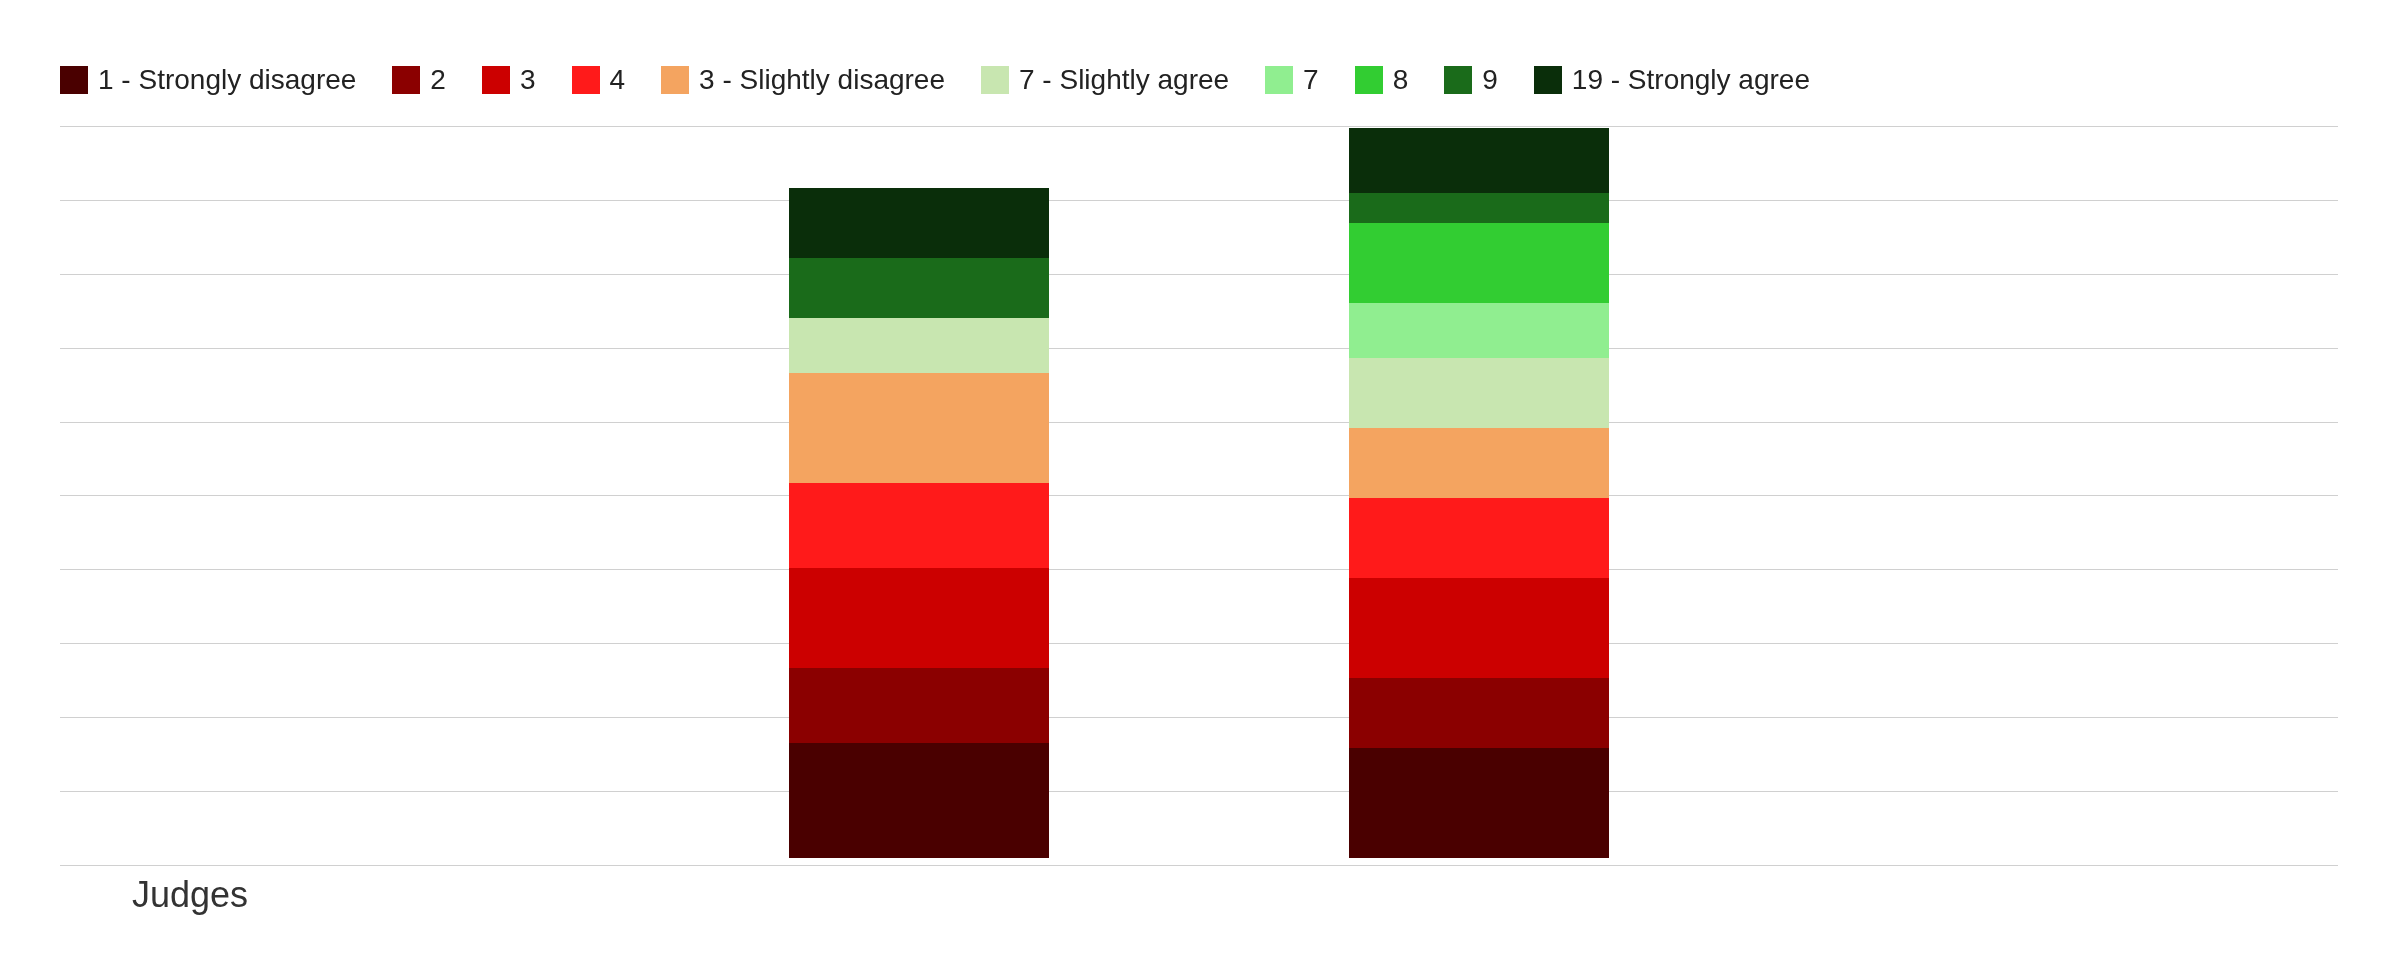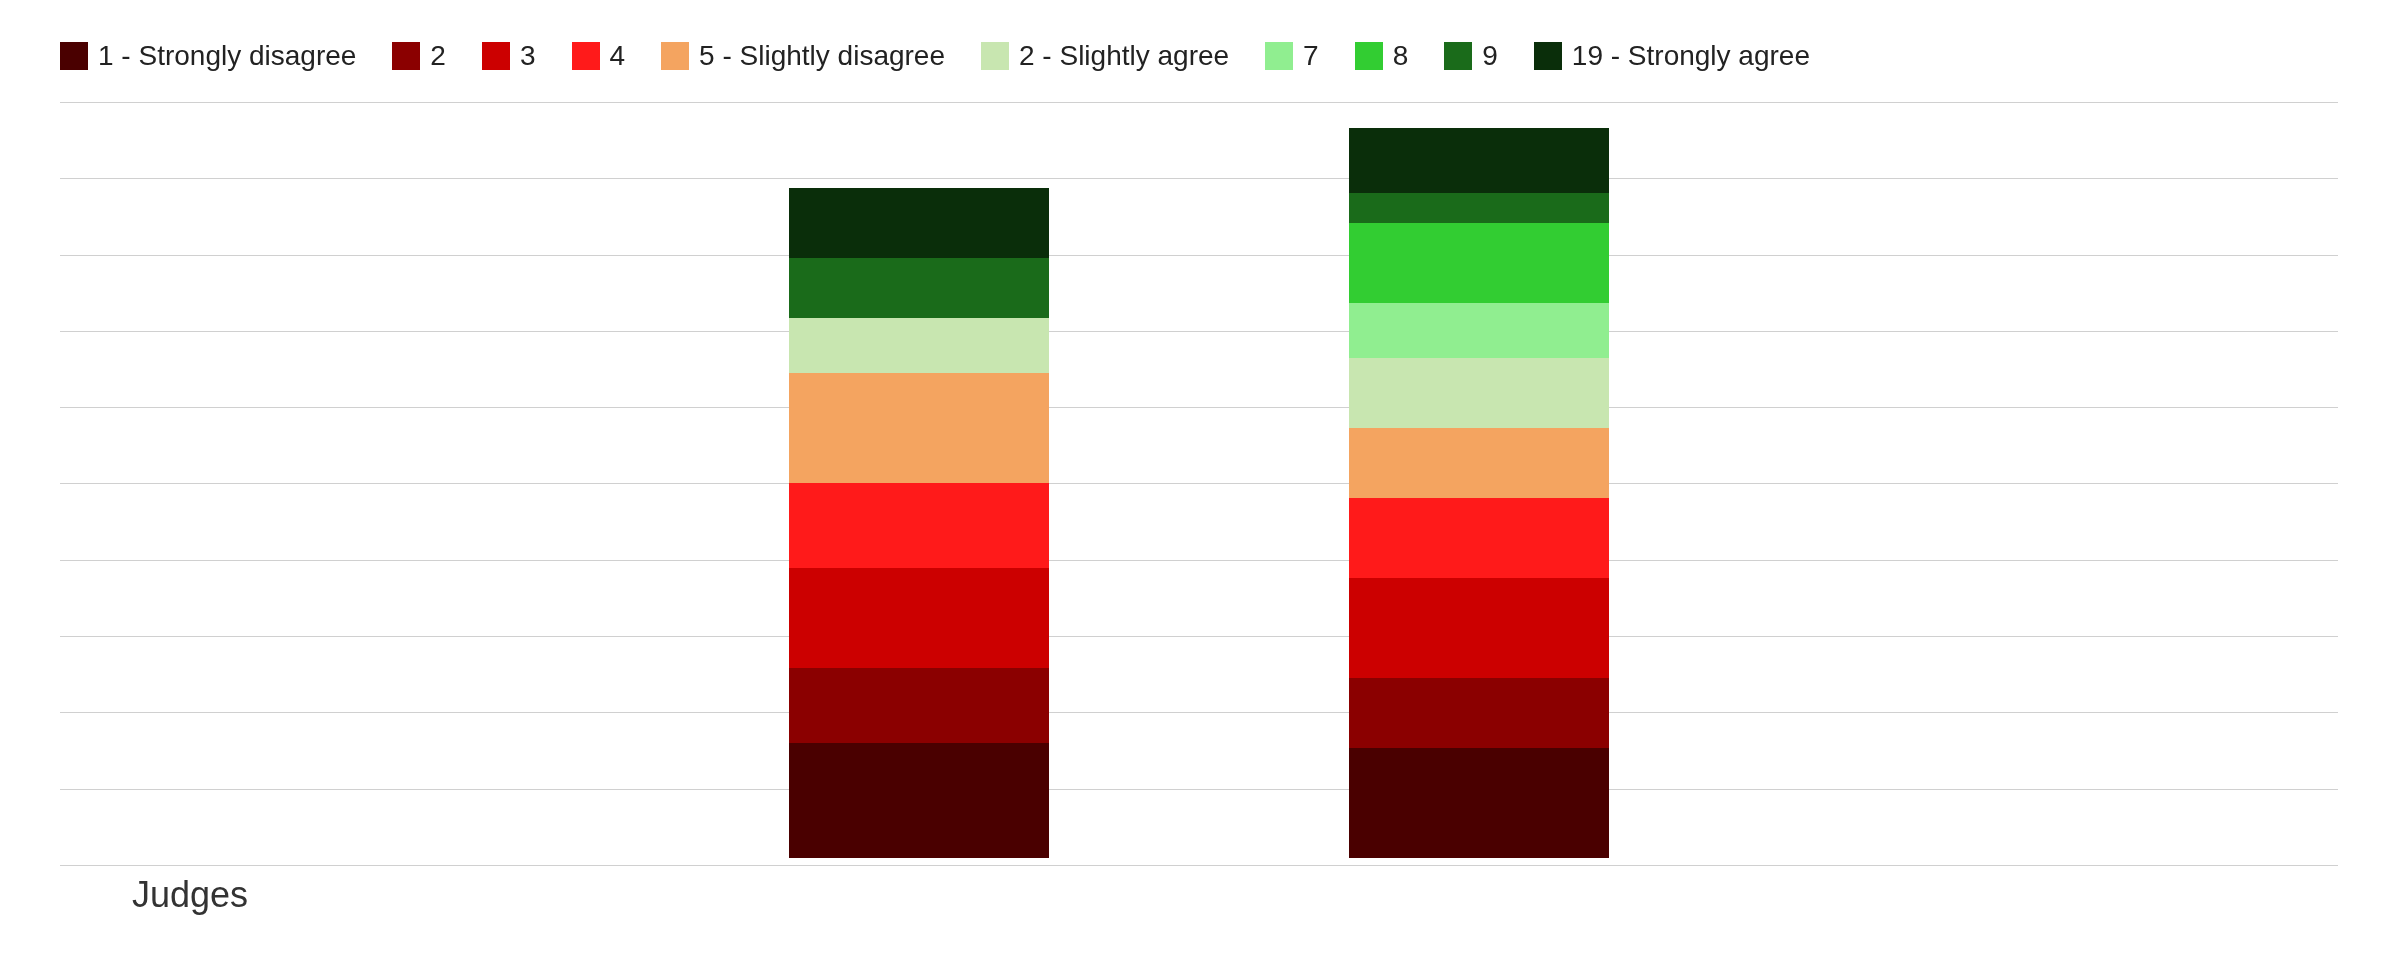--- a/index.html
+++ b/index.html
@@ -9,21 +9,21 @@
       width: 2398px;
       height: 976px;
       overflow: hidden;
     }
 
     .chart-container {
       width: 2398px;
       height: 976px;
       display: flex;
       flex-direction: column;
-      padding: 20px 60px 60px 60px;
+      padding: 44px 60px 60px 60px;
     }
 
     .legend {
       display: flex;
       flex-direction: row;
       align-items: center;
       gap: 36px;
       padding: 20px 0 30px 0;
       flex-wrap: nowrap;
       font-size: 28px;
@@ -135,25 +135,25 @@
       <div class="legend-item">
         <span class="legend-color" style="background: rgb(204, 0, 0);"></span>
         <span class="legend-label">3</span>
       </div>
       <div class="legend-item">
         <span class="legend-color" style="background: rgb(255, 26, 26);"></span>
         <span class="legend-label">4</span>
       </div>
       <div class="legend-item">
         <span class="legend-color" style="background: rgb(244, 164, 96);"></span>
-        <span class="legend-label">5 - Slightly disagree</span>
+        <span class="legend-label">3 - Slightly disagree</span>
       </div>
       <div class="legend-item">
         <span class="legend-color" style="background: rgb(200, 230, 176);"></span>
-        <span class="legend-label">2 - Slightly agree</span>
+        <span class="legend-label">7 - Slightly agree</span>
       </div>
       <div class="legend-item">
         <span class="legend-color" style="background: rgb(144, 238, 144);"></span>
         <span class="legend-label">7</span>
       </div>
       <div class="legend-item">
         <span class="legend-color" style="background: rgb(50, 205, 50);"></span>
         <span class="legend-label">8</span>
       </div>
       <div class="legend-item">

